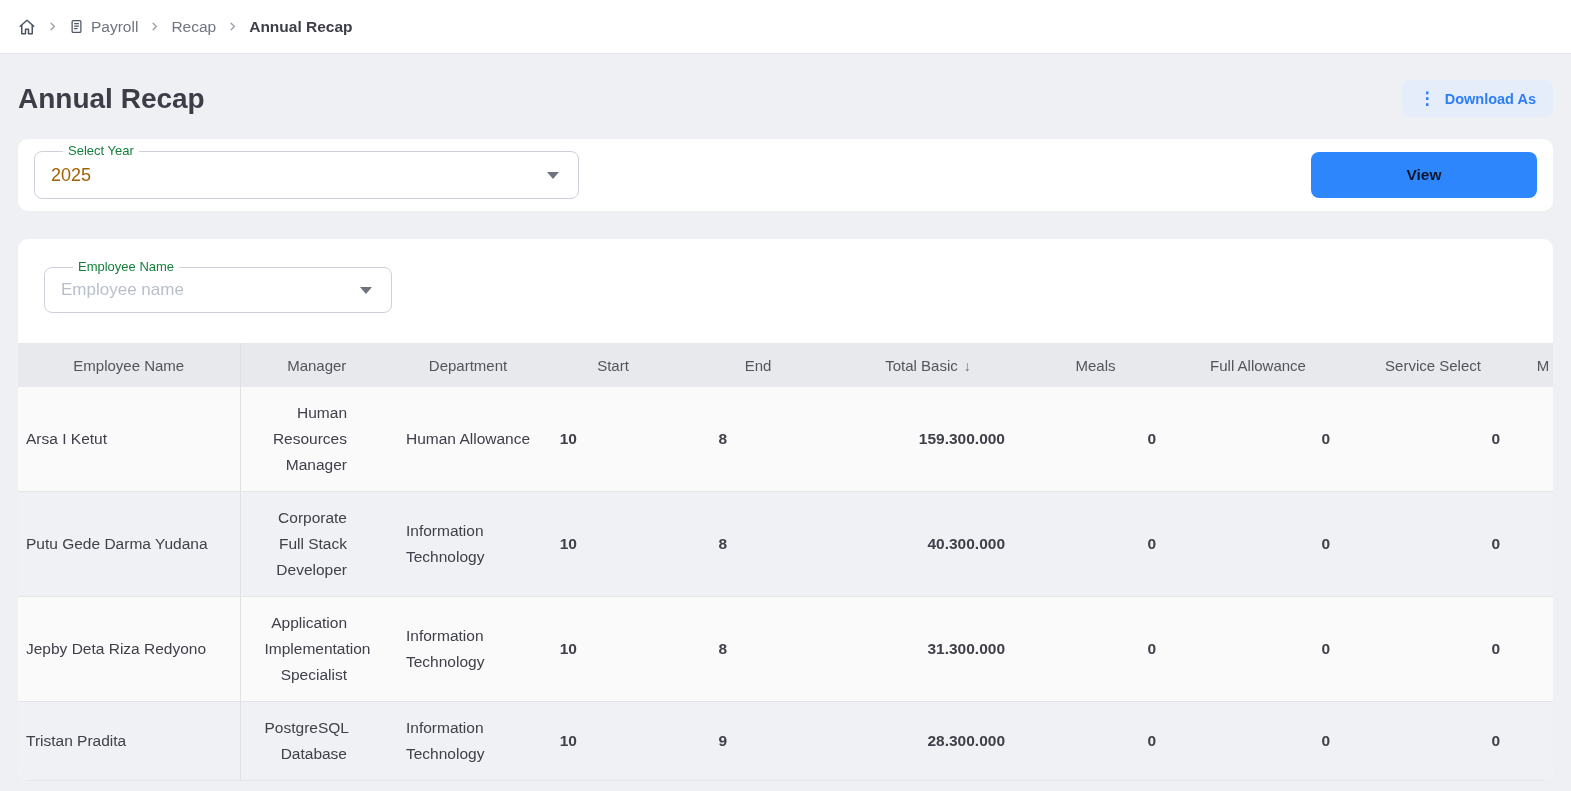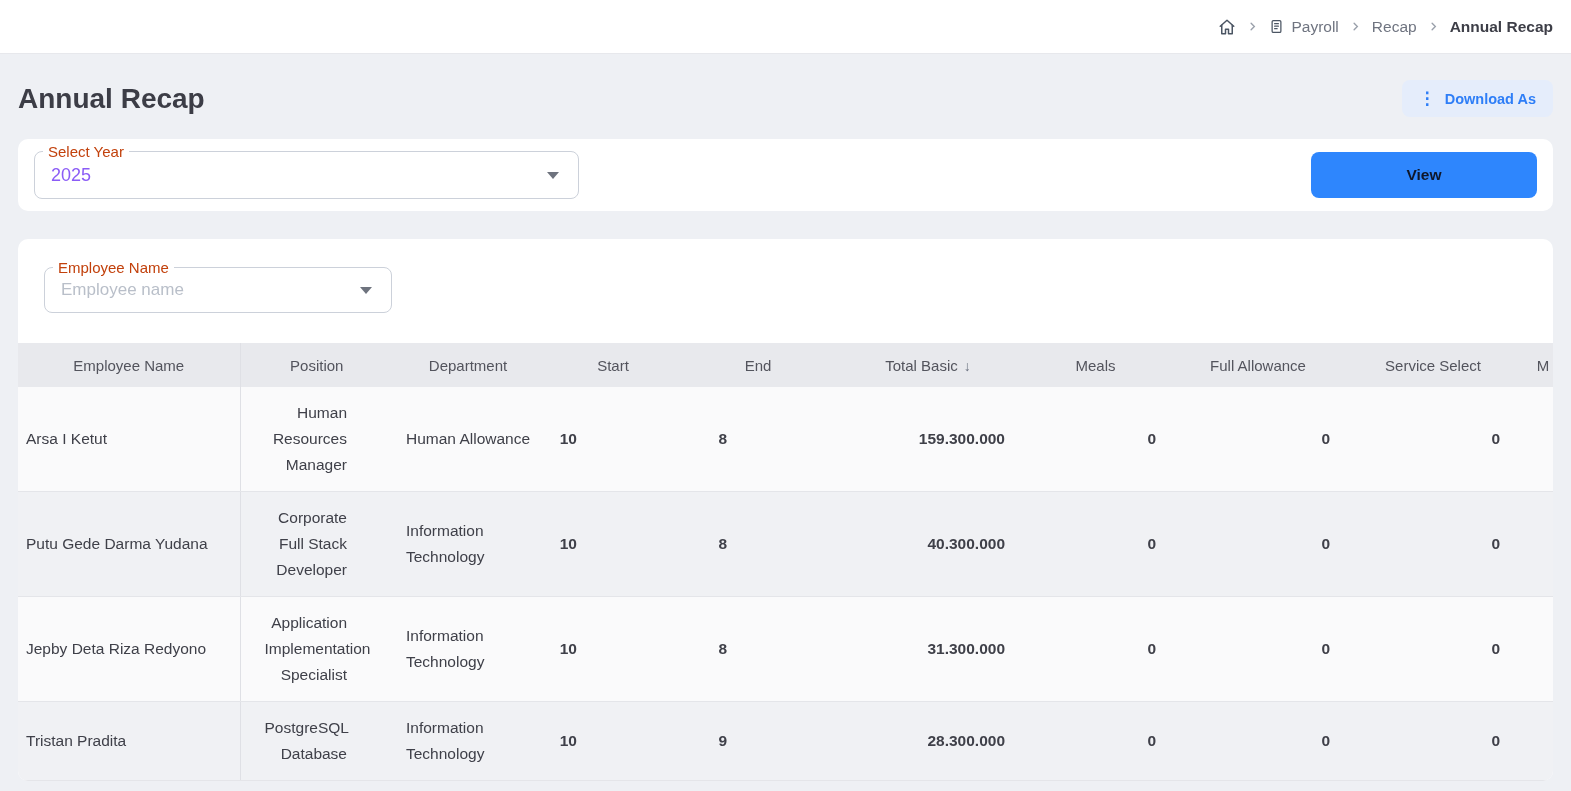--- a/index.html
+++ b/index.html
@@ -7,21 +7,21 @@
     width:1571px; height:791px; overflow:hidden;
     background:#eef0f4;
     font-family:"Liberation Sans", sans-serif;
     color:#3f4049;
   }
 
   
   .topbar {
     background:#ffffff; height:54px;
     display:flex; align-items:center; gap:11px;
-    padding:12px 18px; border-bottom:1px solid #e7e8ec;justify-content:flex-end;
+    padding:12px 18px; border-bottom:1px solid #e7e8ec;
   }
   .crumb { font-size:15.5px; color:#6f7480; cursor:pointer; }
   .crumb.active { color:#3d3e47; font-weight:700; cursor:default; }
   .crumb-group { display:flex; align-items:center; gap:7px; cursor:pointer; }
   .icon-flex { display:flex; align-items:center; }
 
   
   .main { padding:0 18px; }
   .title-row { display:flex; justify-content:space-between; align-items:center; margin-top:26px; }
   h1 { font-size:28px; font-weight:700; color:#3c3d46; }
@@ -41,26 +41,26 @@
     margin-top:22px; padding:12px 16px;
     display:flex; justify-content:space-between; align-items:center;
   }
   .select-box {
     position:relative; height:48px;
     border:1px solid #ccd1da; border-radius:8px; background:#fff;
     display:flex; align-items:center; justify-content:space-between;
     padding:0 19px 0 16px; cursor:pointer;
   }
   .select-box .flabel {
-    position:absolute; top:-9px; left:8px;
+    position:absolute; top:-9px; left:28px;
     background:#fff; padding:0 5px;
-    font-size:15px; color:#c2410c; white-space:nowrap;
+    font-size:13px; color:#15803d; white-space:nowrap;
   }
   .year-select { width:545px; }
-  .select-value { font-size:18px; color:#8b5cf6; }
+  .select-value { font-size:18px; color:#a16207; }
   .caret {
     width:0; height:0; flex:0 0 auto;
     border-left:6px solid transparent; border-right:6px solid transparent;
     border-top:7px solid #6e737e;
   }
   .view-btn {
     width:226px; height:46px;
     background:#2e86fd; color:#0f172a;
     border:none; border-radius:8px;
     font-size:15.5px; font-weight:700;
@@ -174,21 +174,21 @@
     <div class="select-box emp-select">
       <span class="flabel">Employee Name</span>
       <input class="emp-input" placeholder="Employee name" style="">
       <span class="caret"></span>
     </div>
 
     <table>
       <thead>
         <tr>
           <th class="c0"><span>Employee Name</span></th>
-          <th class="c1"><span>Position</span></th>
+          <th class="c1"><span>Manager</span></th>
           <th class="c2"><span>Department</span></th>
           <th class="c3"><span>Start</span></th>
           <th class="c4"><span>End</span></th>
           <th class="c5"><span>Total Basic</span><span class="sort-arrow">↓</span></th>
           <th class="c6"><span>Meals</span></th>
           <th class="c7"><span>Full Allowance</span></th>
           <th class="c8"><span>Service Select</span></th>
           <th class="c9"><span>M</span></th>
         </tr>
       </thead>

